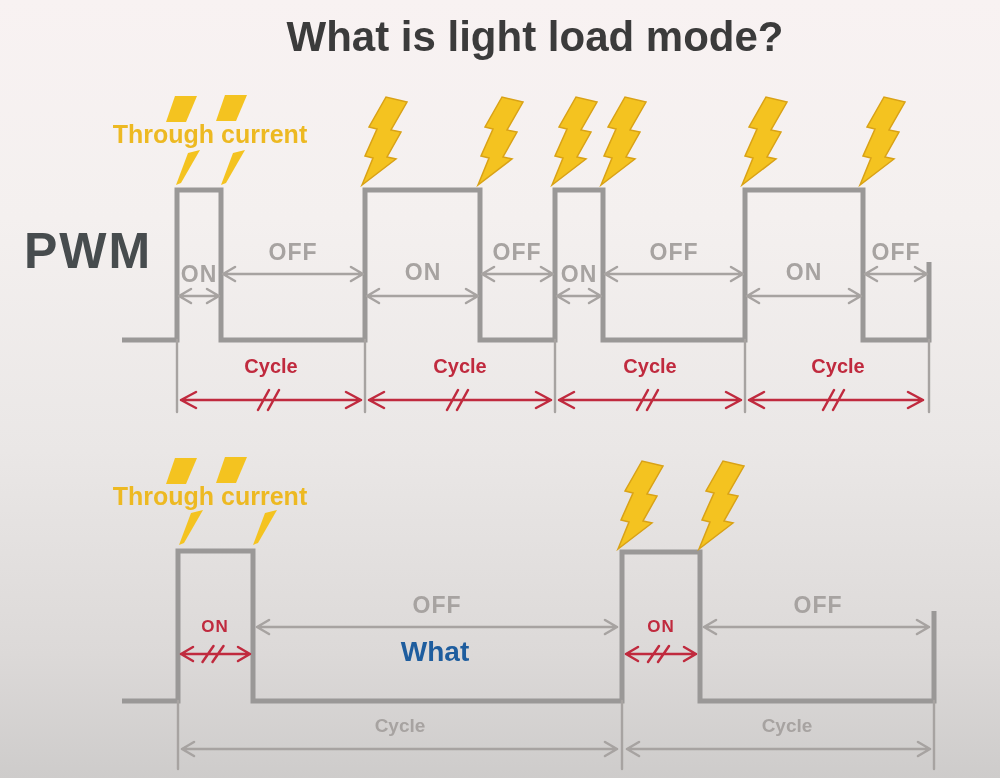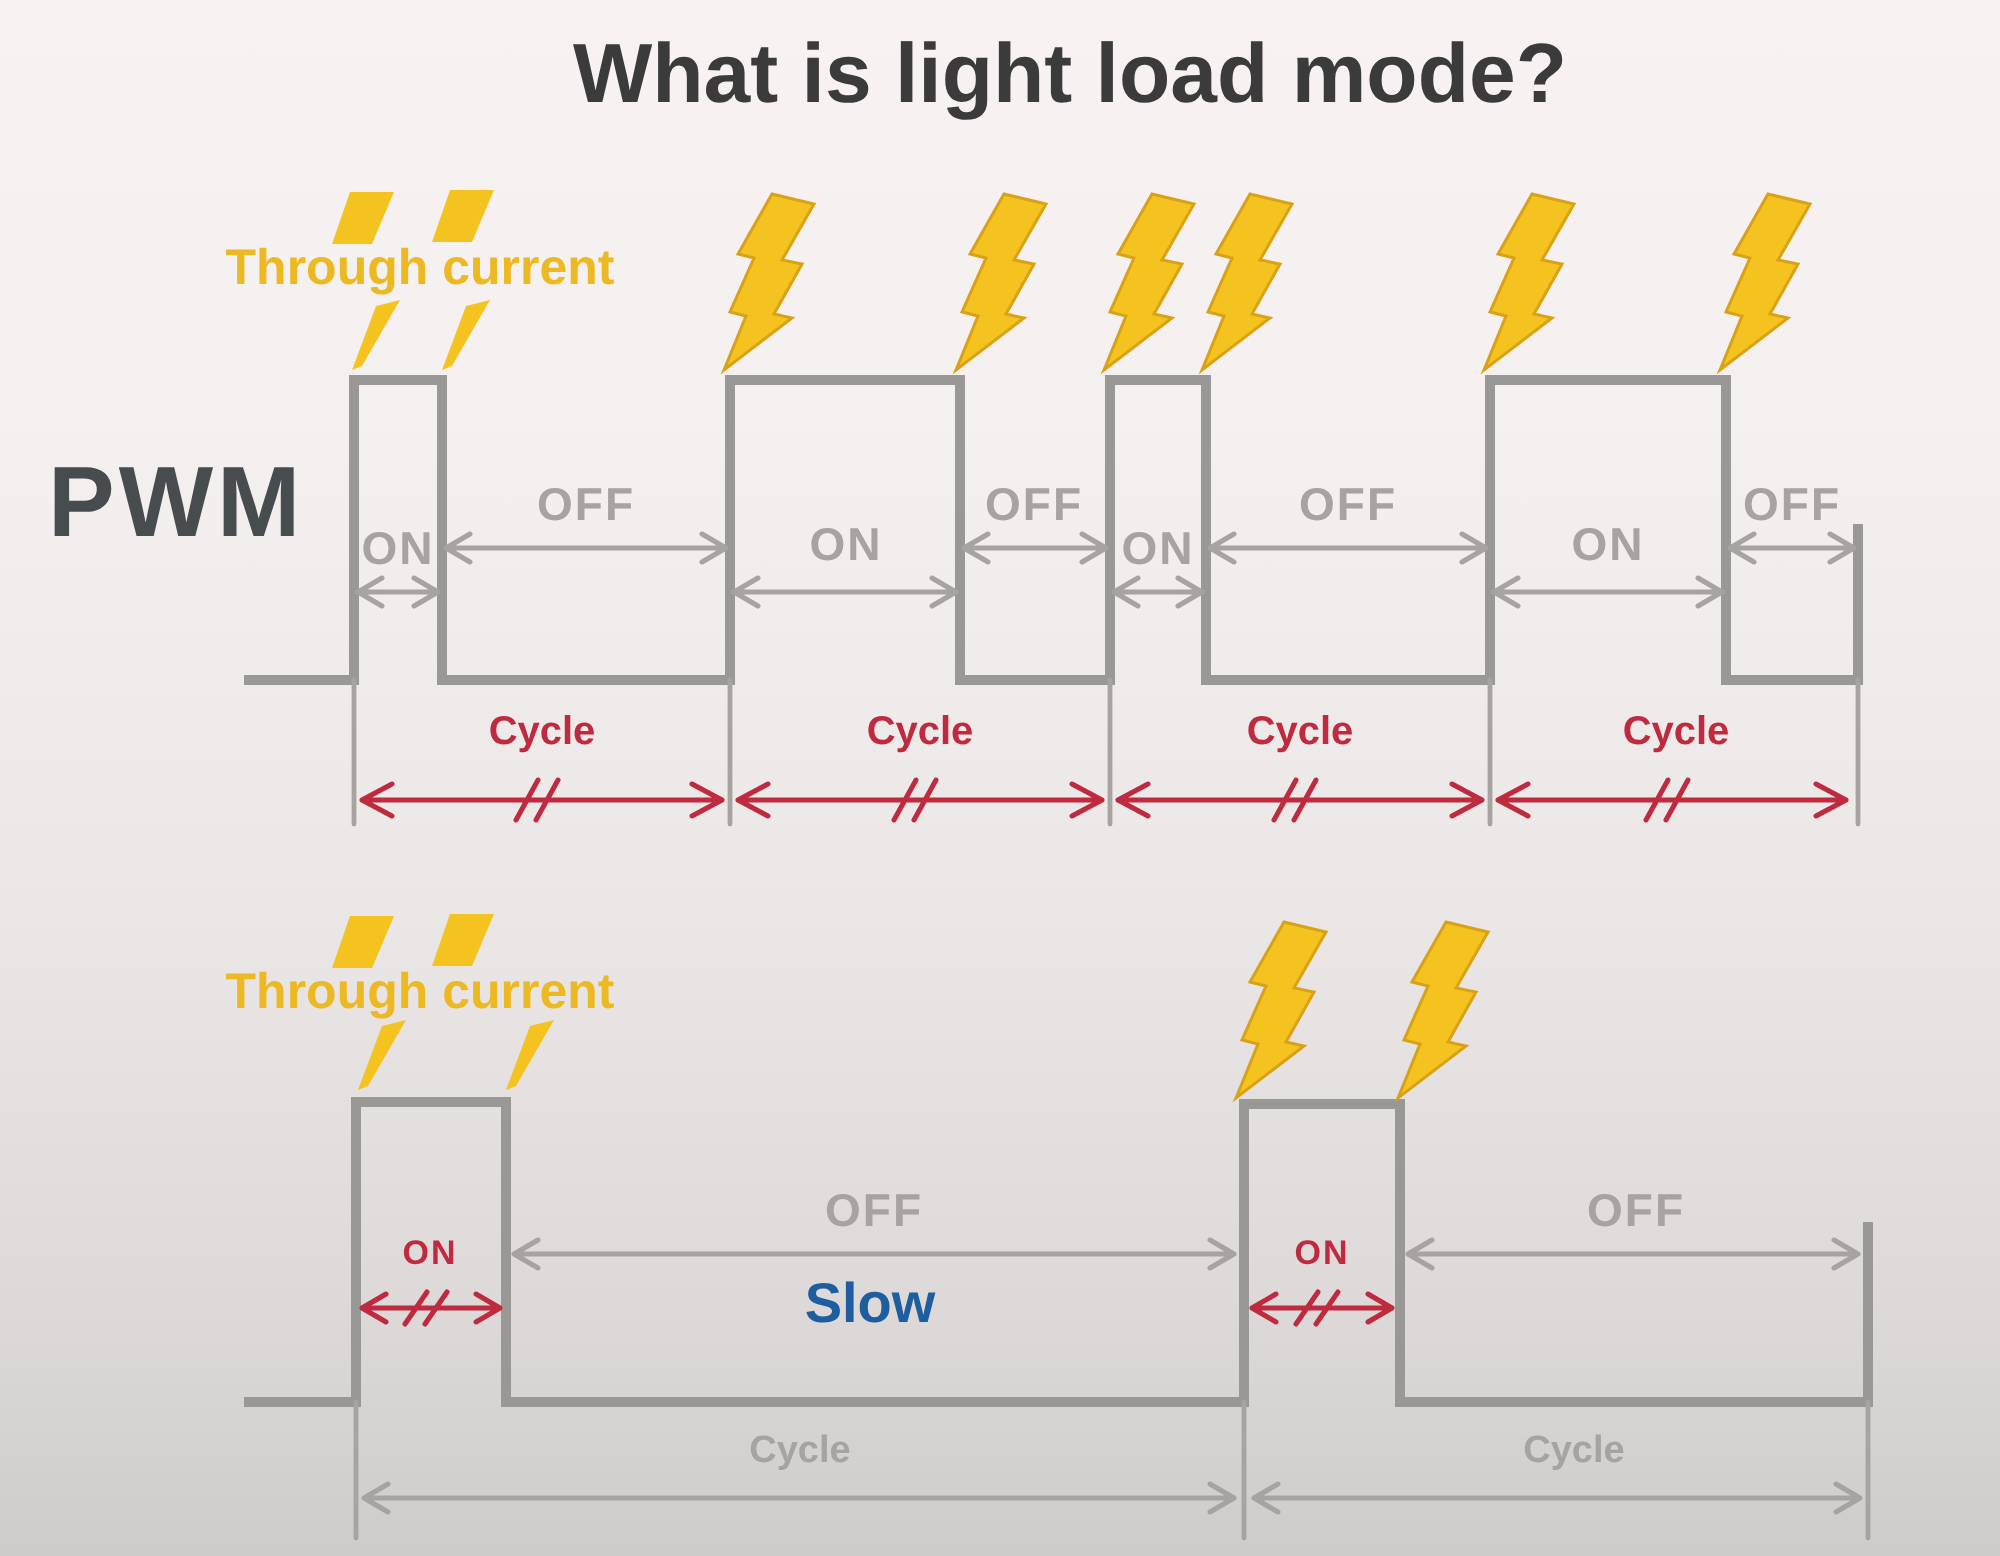--- a/index.html
+++ b/index.html
@@ -99,14 +99,14 @@
 
   <div class="lbl ongreen" style="left:215px;top:618px">ON</div>
   <div class="lbl ongreen" style="left:661px;top:618px">ON</div>
 
   <div class="lbl onoff" style="left:437px;top:594px">OFF</div>
   <div class="lbl onoff" style="left:818px;top:594px">OFF</div>
 
   <div class="lbl cycgray" style="left:400px;top:716px">Cycle</div>
   <div class="lbl cycgray" style="left:787px;top:716px">Cycle</div>
 
-  <div class="lbl slow" style="left:435px;top:638px">Slow</div>
+  <div class="lbl slow" style="left:435px;top:638px">What</div>
 </div>
 
 </body></html>

